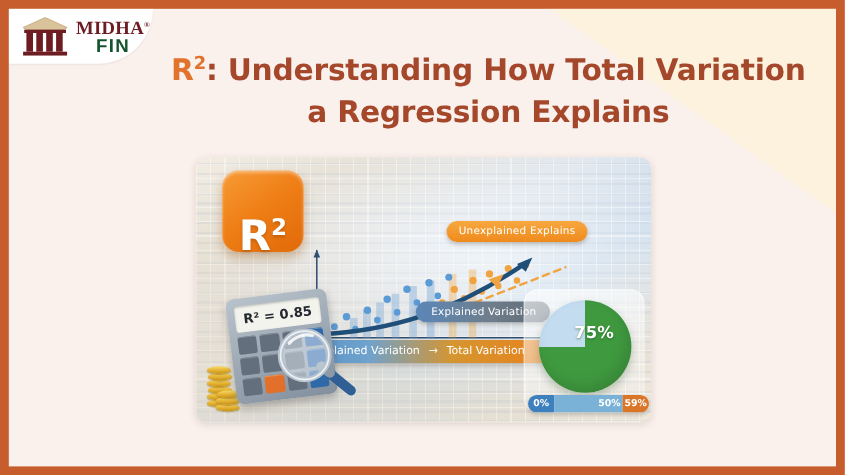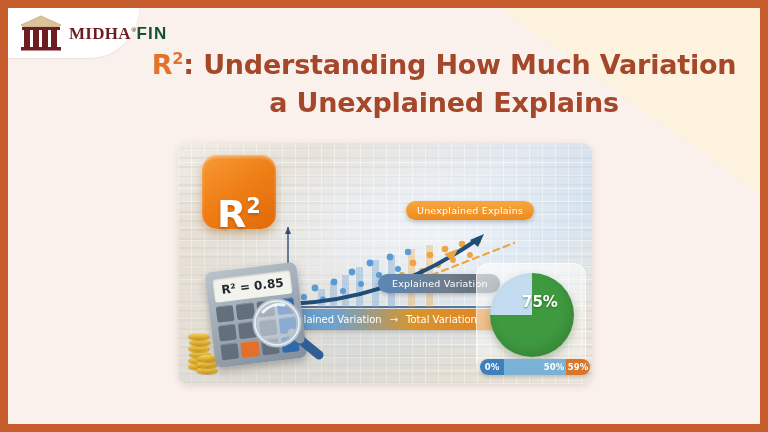--- a/index.html
+++ b/index.html
@@ -40,21 +40,21 @@
     border-radius: 0 0 58px 0;
     box-shadow: 0 1px 2px rgba(0,0,0,0.06);
     display: flex;
     align-items: center;
     padding-left: 10px;
     gap: 5px;
     z-index: 6;
   }
   #temple-icon { width: 46px; height: 38px; flex: 0 0 auto; }
   #logo-wordmark {
-    display: flex; flex-direction: row;
+    display: flex; flex-direction: column;
     line-height: 0.92;
     padding-top: 1px;
     align-items: center;
   }
   .wm-midha {
     font-family: "Liberation Serif", serif;
     font-weight: bold;
     font-size: 17px;
     letter-spacing: .3px;
     color: #6d1d22;
@@ -295,22 +295,22 @@
         <rect x="3" y="33" width="40" height="3.5" fill="#6d1d22"></rect>
       </svg>
     </span>
     <span id="logo-wordmark">
       <span class="wm-midha"><span>MIDHA</span><span class="wm-reg">®</span></span>
       <span class="wm-fin">FIN</span>
     </span>
   </div>
 
   <h1 id="headline">
-    <span class="r2-accent">R<sup>2</sup></span><span>: Understanding How Much Variation</span><br>
-    <span>a Unexplained Explains</span>
+    <span class="r2-accent">R<sup>2</sup></span><span>: Understanding How Total Variation</span><br>
+    <span>a Regression Explains</span>
   </h1>
 
   <div id="illustration">
     <div id="illus-grid"></div>
     <div id="illus-wash"></div>
 
     <div id="r2-tile">
       <span id="r2-tile-label">R<sup>2</sup></span>
     </div>
 

